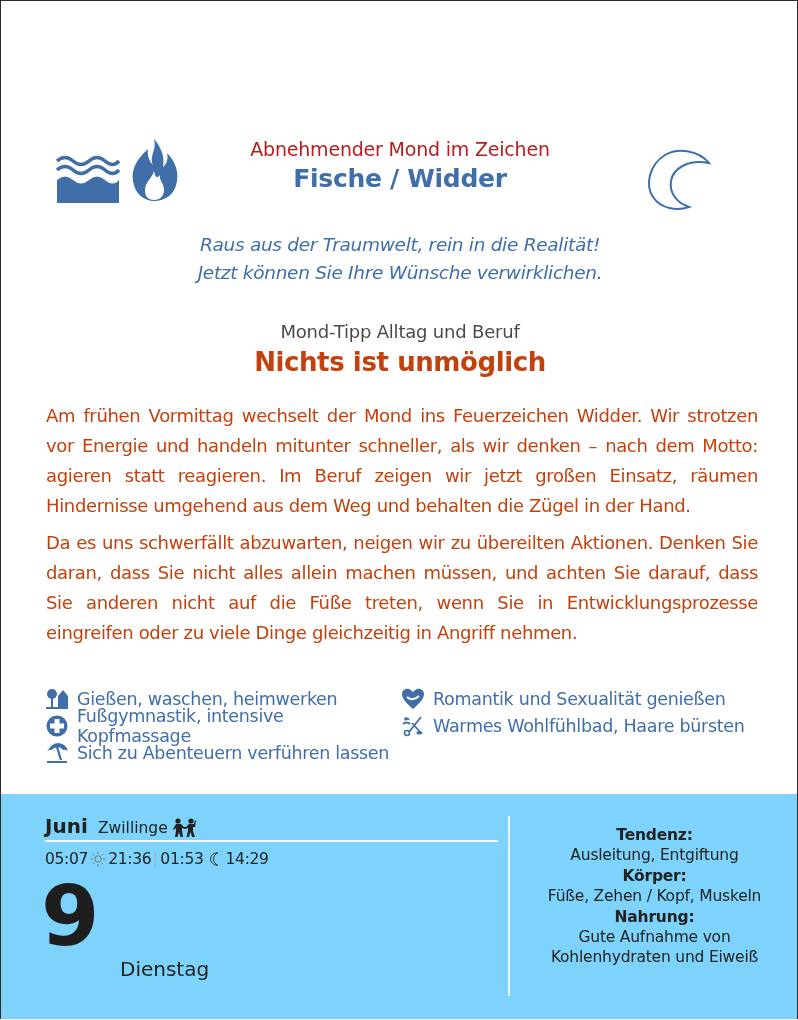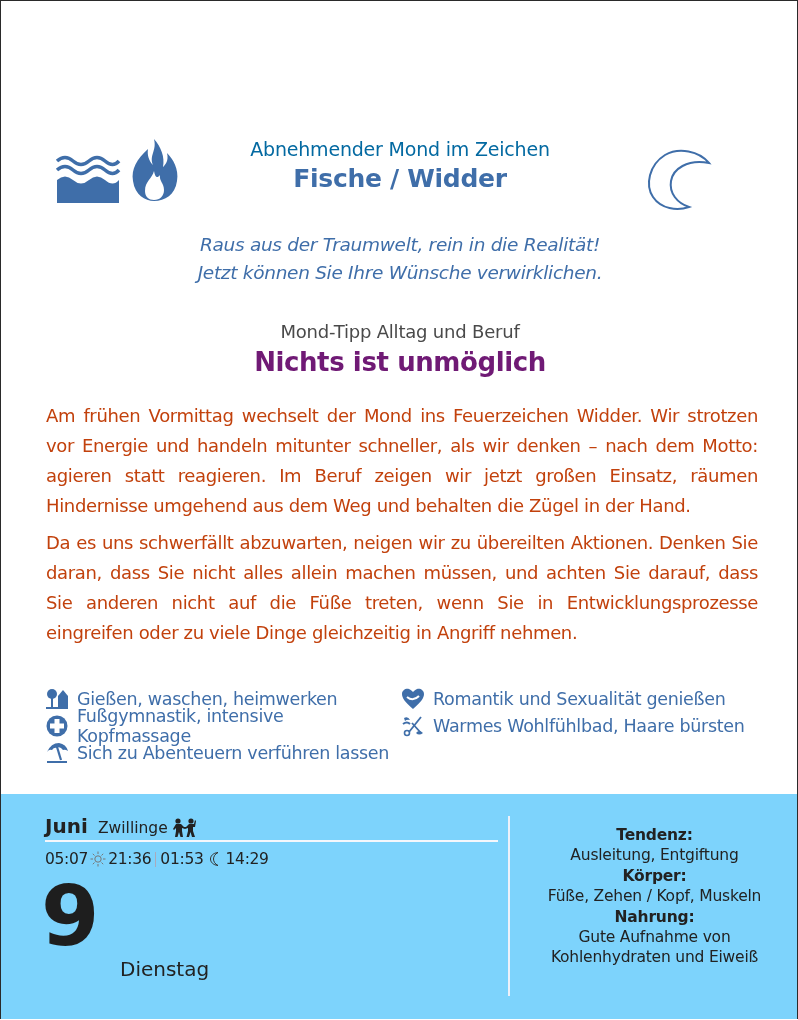--- a/index.html
+++ b/index.html
@@ -1,25 +1,25 @@
 <!DOCTYPE html>
 <html><head>
 <meta charset="utf-8">
 <style>
   html, body { margin:0; padding:0; }
   body { width:798px; height:1020px; background:#fff; font-family:"DejaVu Sans", sans-serif; overflow:hidden; }
   .page { position:relative; width:796px; height:1018px; border:1px solid #2a2a2a; border-bottom:none; background:#fff; overflow:hidden; }
   .header-icons { position:absolute; left:54px; top:136px; display:flex; align-items:flex-end; gap:6px; }
   .moon-icon { position:absolute; left:642px; top:140px; }
   .title-block { position:absolute; left:0; width:798px; top:137px; text-align:center; }
-  .subtitle { font-size:19px; color:#0369a1; letter-spacing:-0.2px; }
+  .subtitle { font-size:19px; color:#b91c1c; letter-spacing:-0.2px; }
   .title { font-size:25px; font-weight:bold; color:#3f6ea9; margin-top:4px; letter-spacing:-0.3px; }
   .quote { position:absolute; left:0; width:798px; top:230px; text-align:center; font-style:italic; font-size:18.5px; line-height:28px; color:#3f6ea9; letter-spacing:-0.3px; }
   .tip-label { position:absolute; left:0; width:798px; top:320px; text-align:center; font-size:18px; color:#4a4a4a; letter-spacing:-0.2px; }
-  .tip-title { position:absolute; left:0; width:798px; top:346px; text-align:center; font-size:26px; font-weight:bold; color:#701a75; letter-spacing:-0.4px; }
+  .tip-title { position:absolute; left:0; width:798px; top:346px; text-align:center; font-size:26px; font-weight:bold; color:#c2410c; letter-spacing:-0.4px; }
   .body-text { position:absolute; left:45px; width:712px; top:400px; font-size:18px; line-height:30px; color:#c2410c; letter-spacing:-0.35px; text-align:justify; }
   .body-text p { margin:0 0 7px 0; }
   .activities { position:absolute; top:684px; left:44px; width:720px; display:grid; grid-template-columns:356px 356px; row-gap:0; }
   .act { display:flex; align-items:center; height:27px; font-size:17.5px; color:#3f6ea9; letter-spacing:-0.3px; }
   .act svg { width:24px; height:22px; margin-right:8px; flex:none; }
   .footer { position:absolute; left:0; top:793px; width:798px; height:227px; background:#7dd3fc; }
   .month { position:absolute; left:44px; top:20px; font-size:20px; font-weight:bold; color:#222; }
   .sign { position:absolute; left:97px; top:24px; font-size:15.5px; color:#222; display:flex; align-items:center; gap:4px; }
   .footer-line { position:absolute; left:44px; top:46px; width:453px; height:2px; background:#f5f7fc; }
   .times { position:absolute; left:44px; top:56px; font-size:15.5px; color:#222; display:flex; align-items:center; letter-spacing:-0.3px; }

